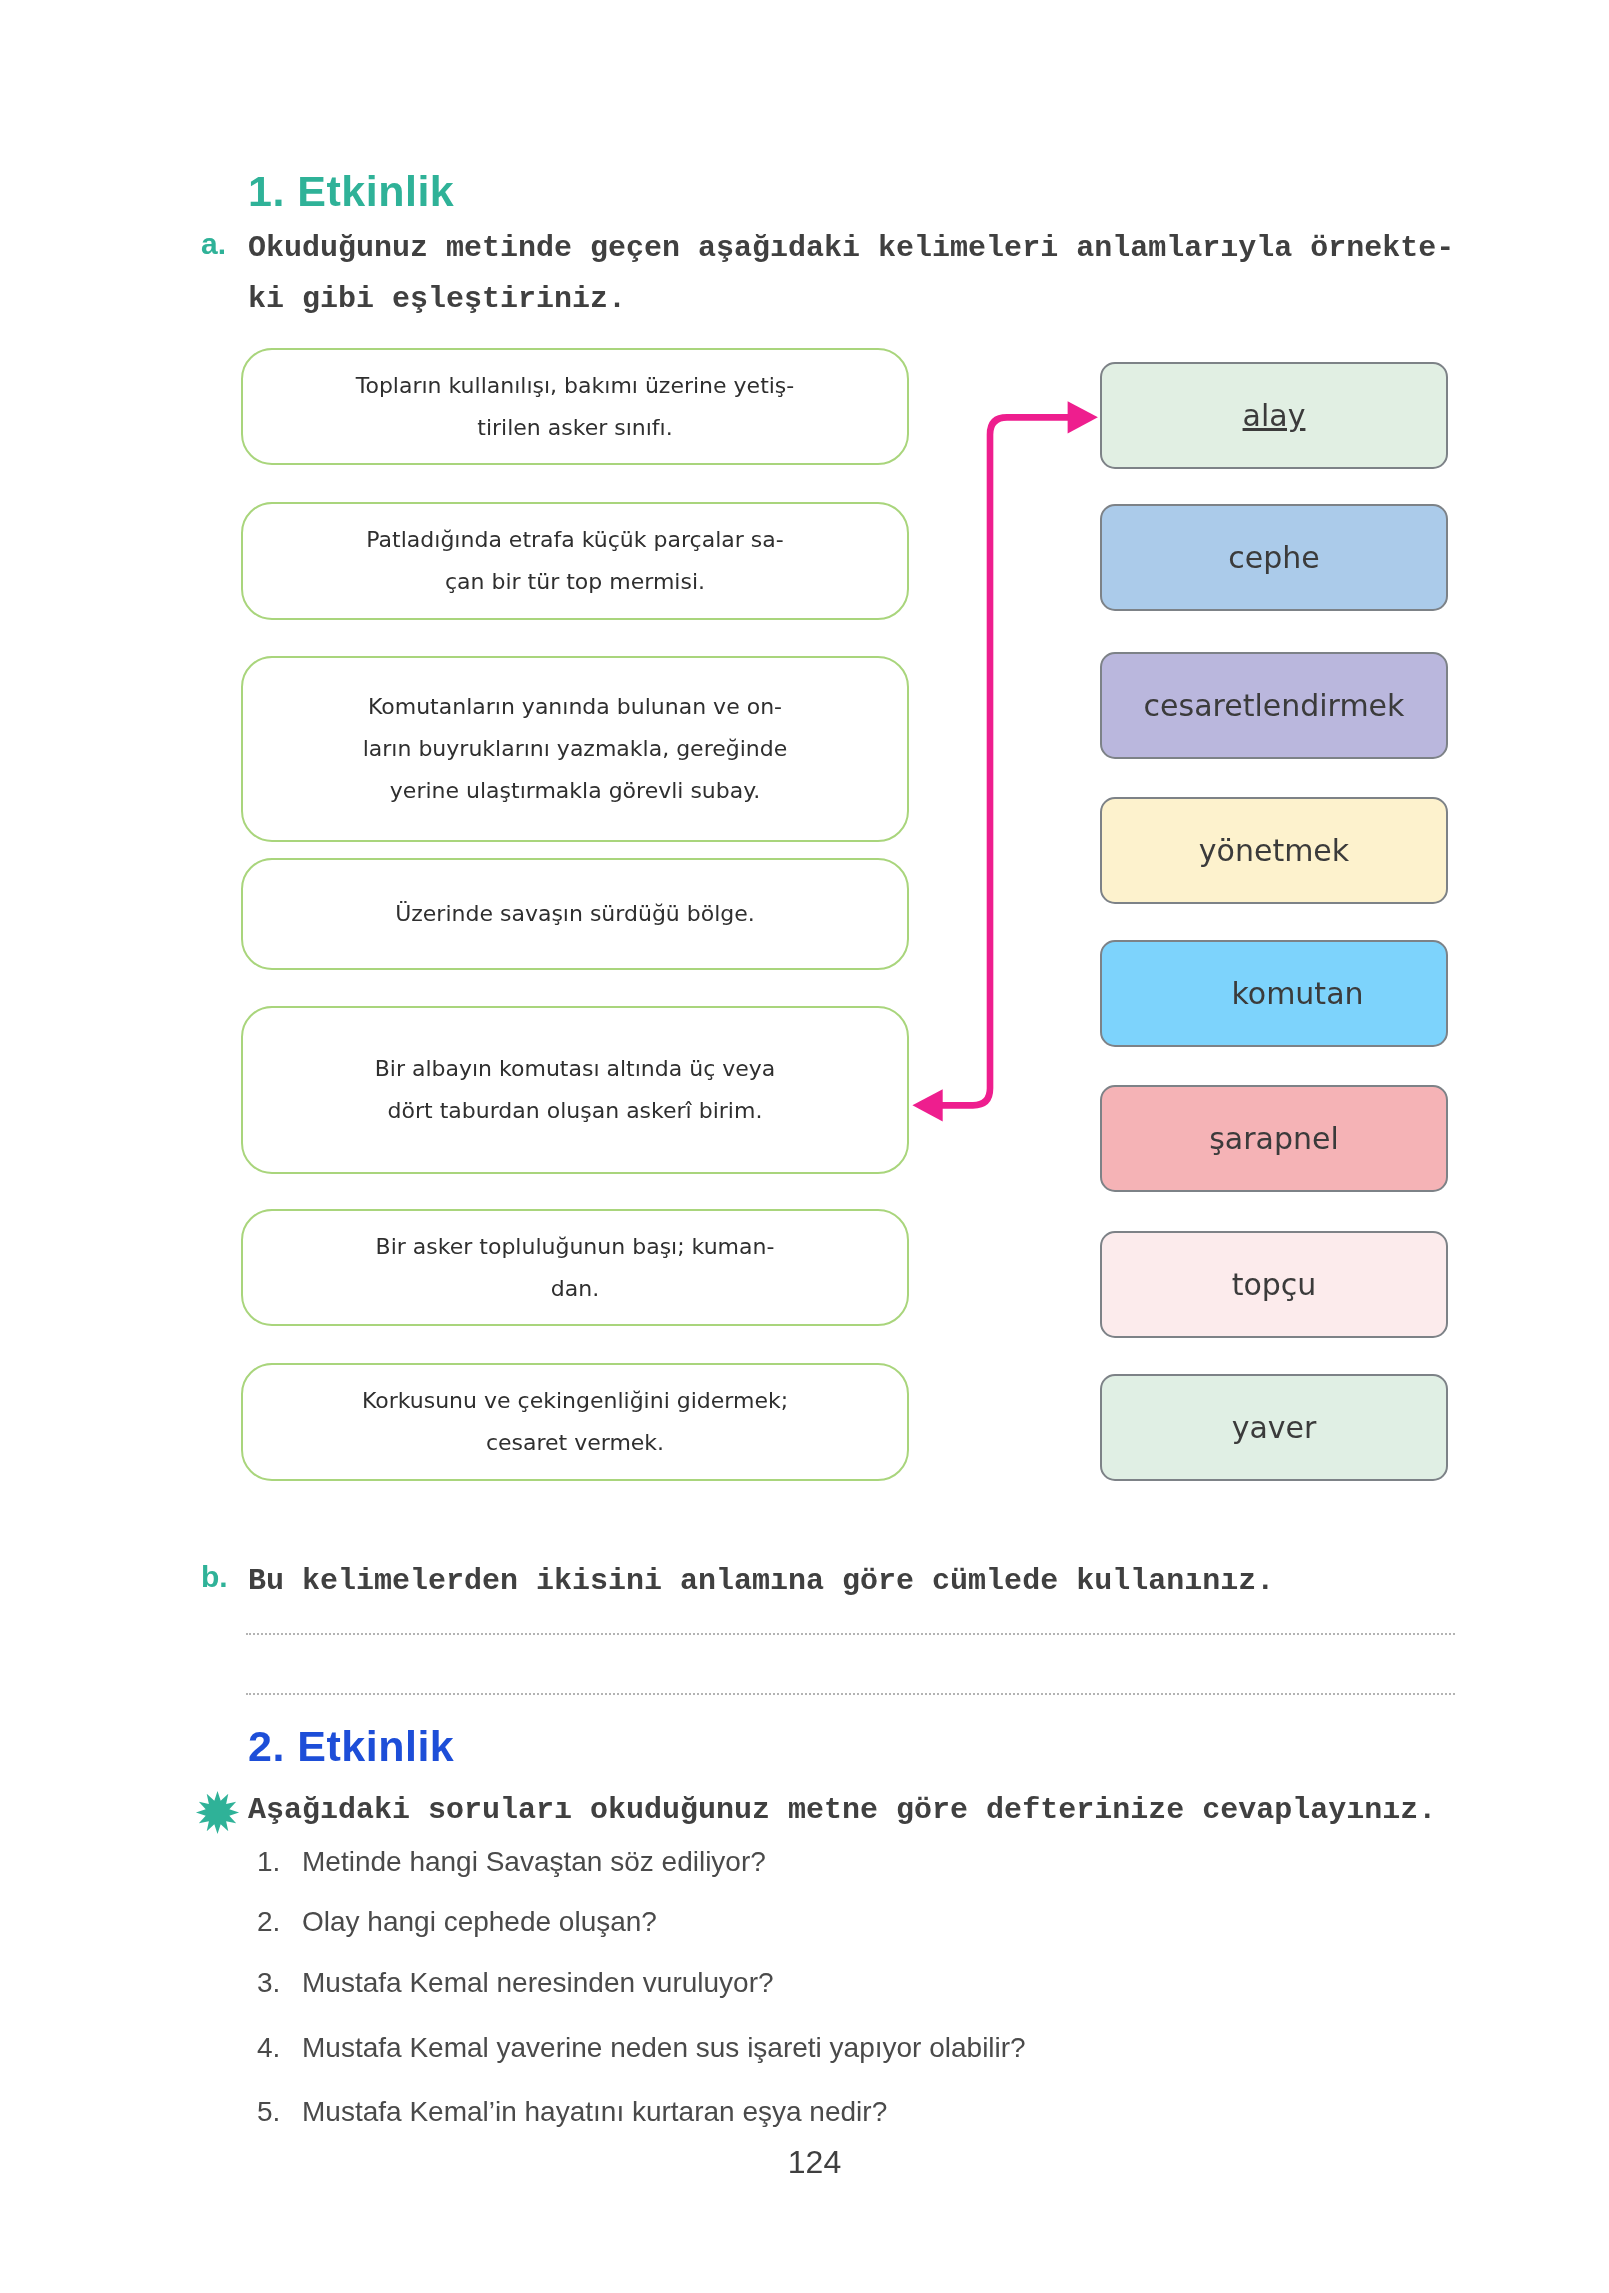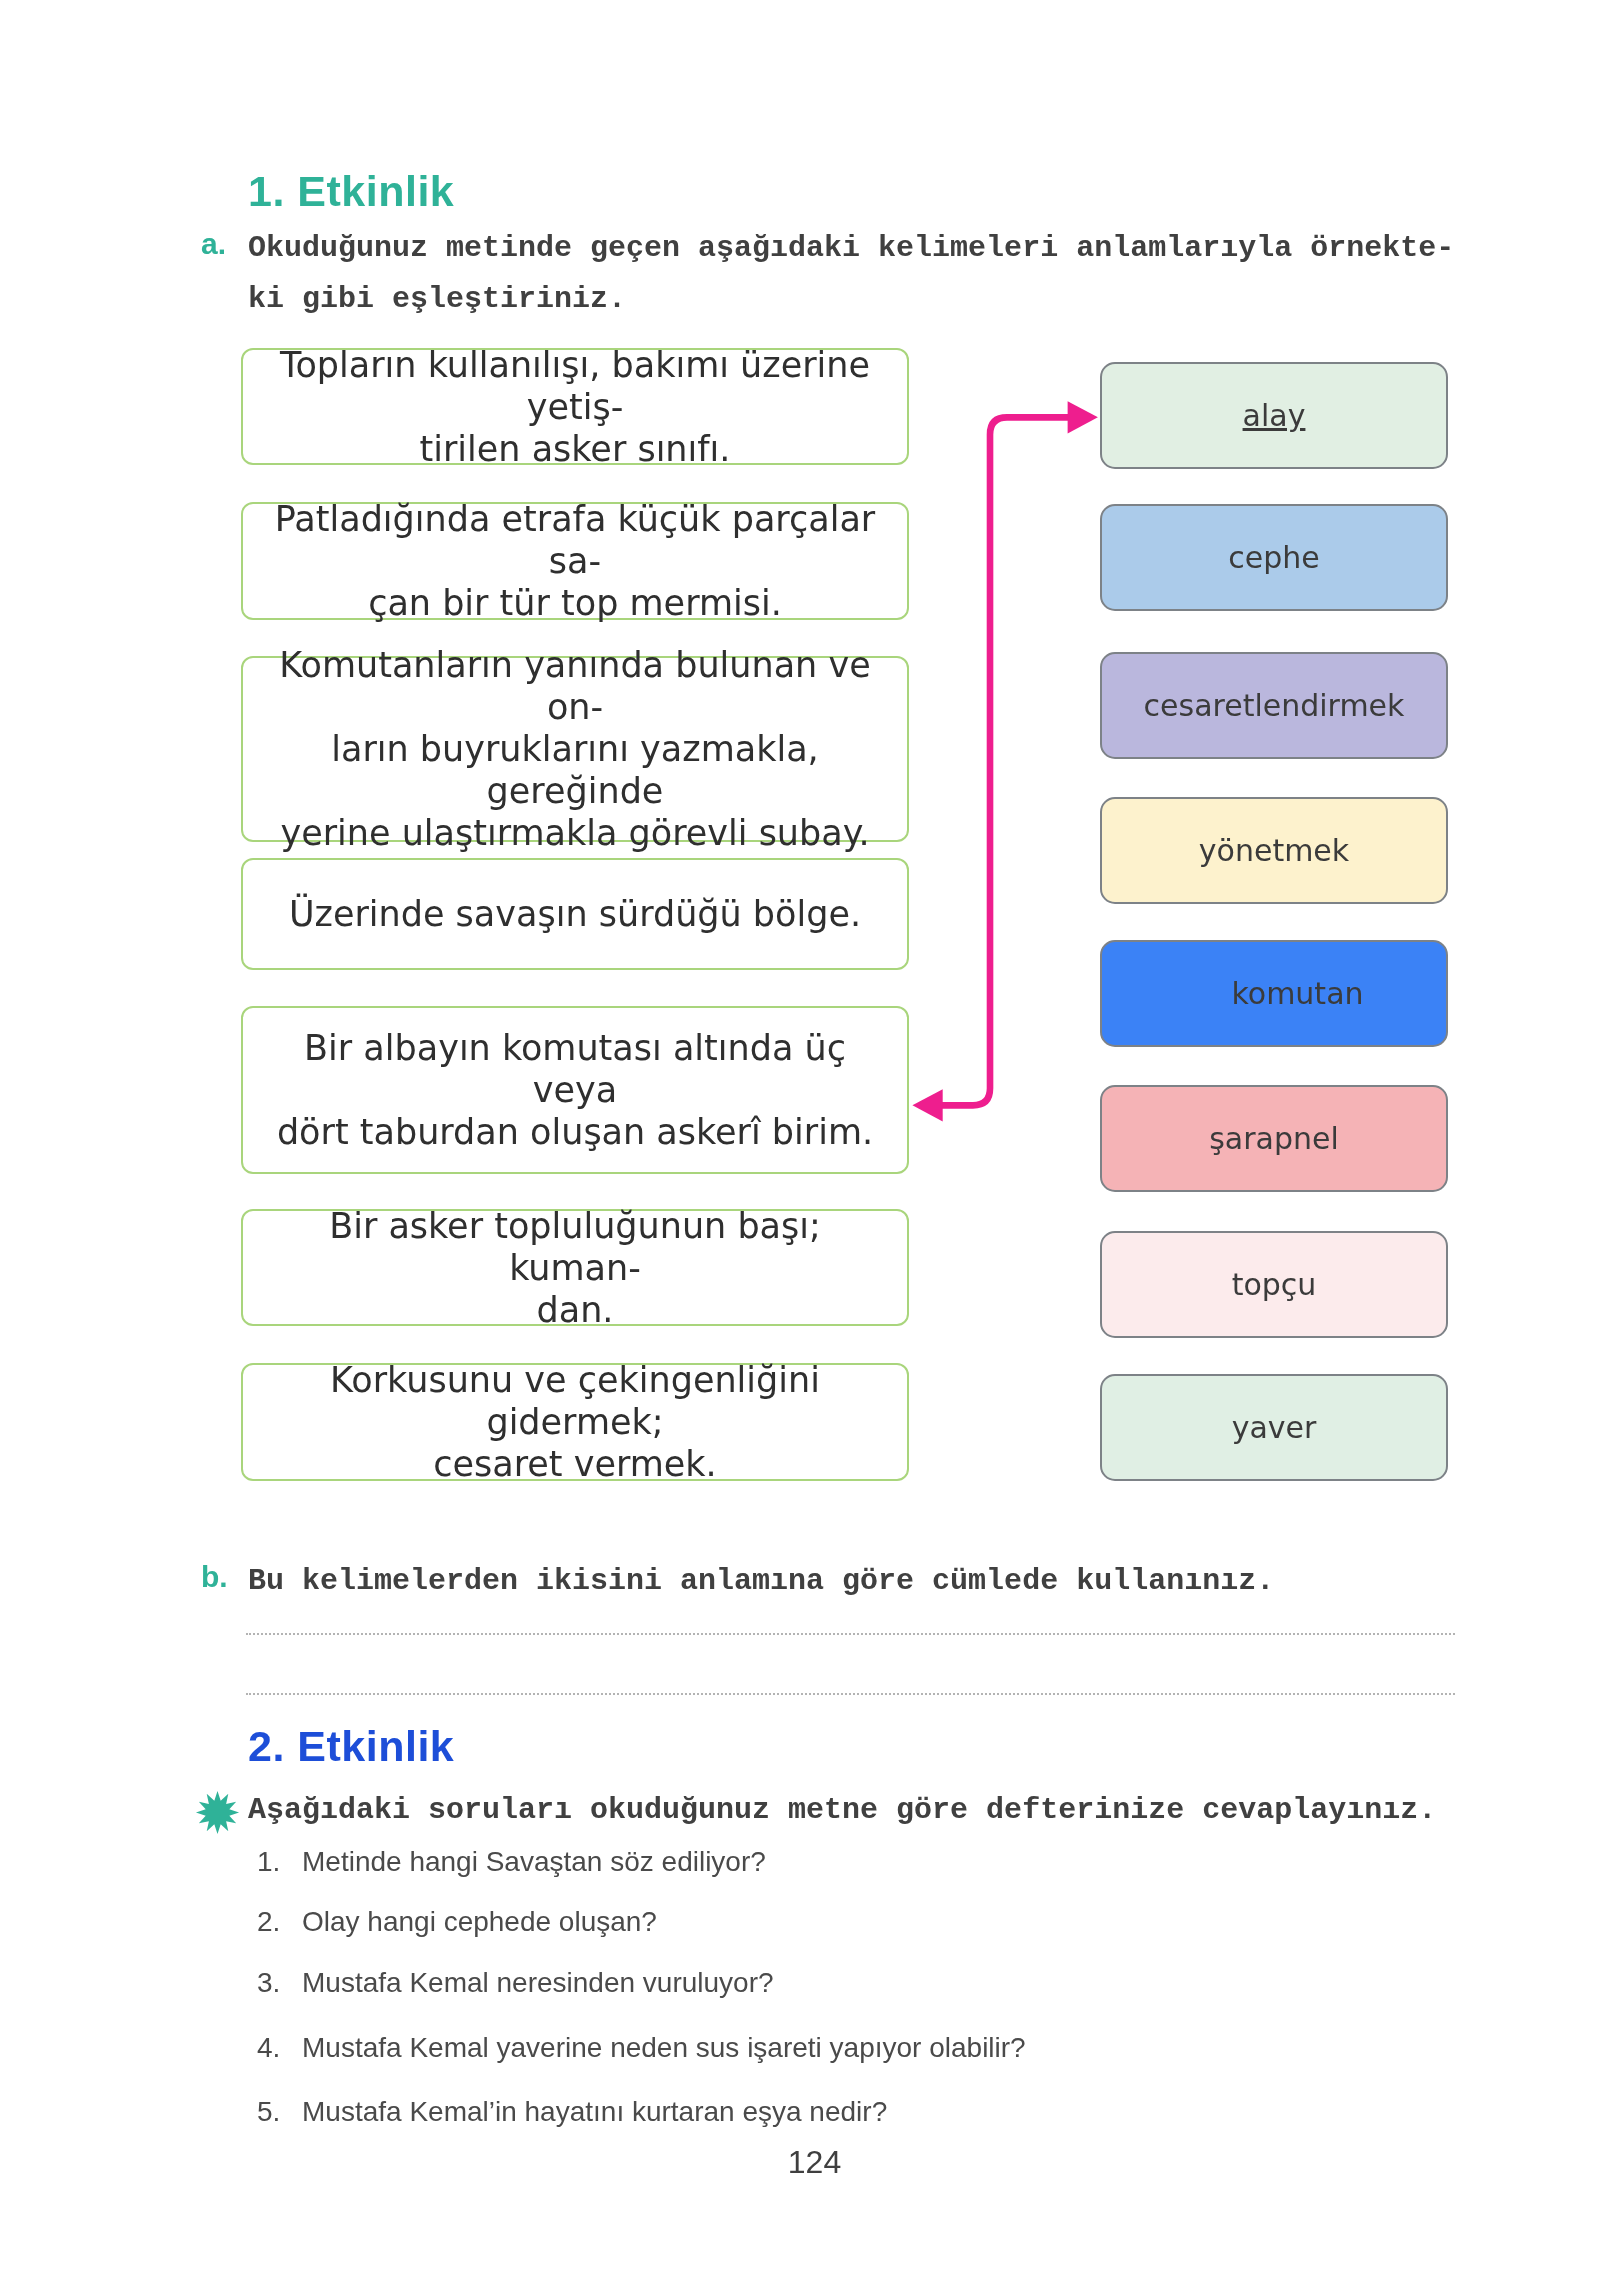--- a/index.html
+++ b/index.html
@@ -5,23 +5,23 @@
   html,body{margin:0;padding:0;background:#ffffff;}
   body{width:1610px;height:2294px;position:relative;overflow:hidden;
        font-family:"Liberation Sans",sans-serif;}
   .abs{position:absolute;}
 
   .act-title{font-size:43px;font-weight:bold;letter-spacing:0.5px;}
   .marker{font-size:30px;font-weight:bold;}
   .instr{font-size:30px;font-weight:bold;color:#404040;line-height:51px;white-space:pre-line;font-family:Liberation Mono, monospace;}
 
   .def-box{position:absolute;left:241px;width:668px;box-sizing:border-box;
-           background:#ffffff;border:2.8px solid #a9d57c;border-radius:12px;
+           background:#ffffff;border:2.8px solid #a9d57c;border-radius:31px;
            display:flex;align-items:center;justify-content:center;text-align:center;
-           font-family:"DejaVu Sans",sans-serif;font-size:35px;color:#2f2f2f;
+           font-family:"DejaVu Sans",sans-serif;font-size:22px;color:#2f2f2f;
            line-height:42px;white-space:pre-line;padding:0 28px;}
 
   .word-box{position:absolute;left:1100px;width:348px;height:107px;box-sizing:border-box;
             border:2.8px solid #7d8287;border-radius:15px;
             display:flex;align-items:center;justify-content:center;
             font-family:"DejaVu Sans",sans-serif;font-size:30px;color:#3b3b3b;}
 
   .dotted-line{position:absolute;left:246px;width:1209px;height:0;
                border-top:2.8px dotted #b3b3b3;}
 
@@ -57,21 +57,21 @@
 dört taburdan oluşan askerî birim.</div>
 <div class="def-box" style="top:1209px;height:117px;">Bir asker topluluğunun başı; kuman-
 dan.</div>
 <div class="def-box" style="top:1363px;height:118px;">Korkusunu ve çekingenliğini gidermek;
 cesaret vermek.</div>
 
 <div class="word-box" style="top: 362px; background-color: rgb(225, 239, 227); text-decoration: underline;">alay</div>
 <div class="word-box" style="top: 504px; background-color: rgb(171, 203, 234);">cephe</div>
 <div class="word-box" style="top: 652px; background-color: rgb(186, 183, 221);">cesaretlendirmek</div>
 <div class="word-box" style="top: 797px; background-color: rgb(253, 242, 205);">yönetmek</div>
-<div class="word-box" style="top: 940px; background-color: #3b82f6; padding-left: 47px;">komutan</div>
+<div class="word-box" style="top: 940px; background-color: #7dd3fc; padding-left: 47px;">komutan</div>
 <div class="word-box" style="top: 1085px; background-color: rgb(245, 179, 182);">şarapnel</div>
 <div class="word-box" style="top: 1231px; background-color: rgb(252, 235, 236);">topçu</div>
 <div class="word-box" style="top: 1374px; background-color: rgb(224, 239, 228);">yaver</div>
 
 <svg class="overlay" width="1610" height="2294" viewBox="0 0 1701 2424">
   <path d="M1138 441 H1064 Q1046 441 1046 459 V1150 Q1046 1168 1028 1168 H988" fill="none" stroke-width="7" stroke-linecap="round" stroke="#ee1e8e"></path>
   <polygon points="1160,441 1128,424 1128,458" fill="#ee1e8e"></polygon>
   <polygon points="964,1168 996,1151 996,1185" fill="#ee1e8e"></polygon>
 </svg>
 

